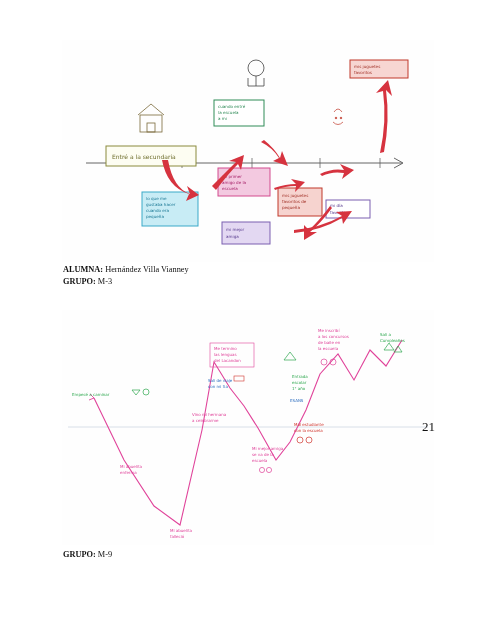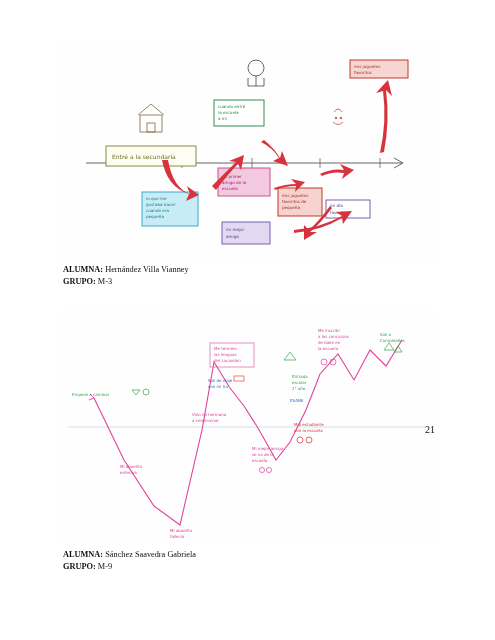--- a/index.html
+++ b/index.html
@@ -44,21 +44,21 @@
   }
   .caption .val {
     font-weight: normal;
   }
 
   
   .page-number {
     position: absolute;
     right: 60px;
     bottom: 36px;
-    font-size: 10px;
+    font-size: 13px;
     font-family: "Liberation Serif", serif;
     color: #111;
   }
 </style>
 </head>
 <body>
 
 <div class="page">
 
   <div class="figure" style="left:62px; top:40px; width:372px; height:222px;">
@@ -244,22 +244,19 @@
       <text class="hs" x="232" y="122" fill="#d0342c">con la escuela</text>
       <g stroke="#d0342c" fill="none" stroke-width="0.7">
         <circle cx="238" cy="130" r="3"></circle>
         <circle cx="247" cy="130" r="3"></circle>
       </g>
     </svg>
   </div>
 
   <div class="caption" style="left:63px; top:549px;">
     <div>
-      <span class="lbl">ALUMNA:</span><span class="val"> Sánchez Saavedra Gabriela</span>
-    </div>
-    <div>
       <span class="lbl">GRUPO:</span><span class="val"> M-9</span>
     </div>
   </div>
 
   <div class="page-number">21</div>
 
 </div>
 
 </body></html>

